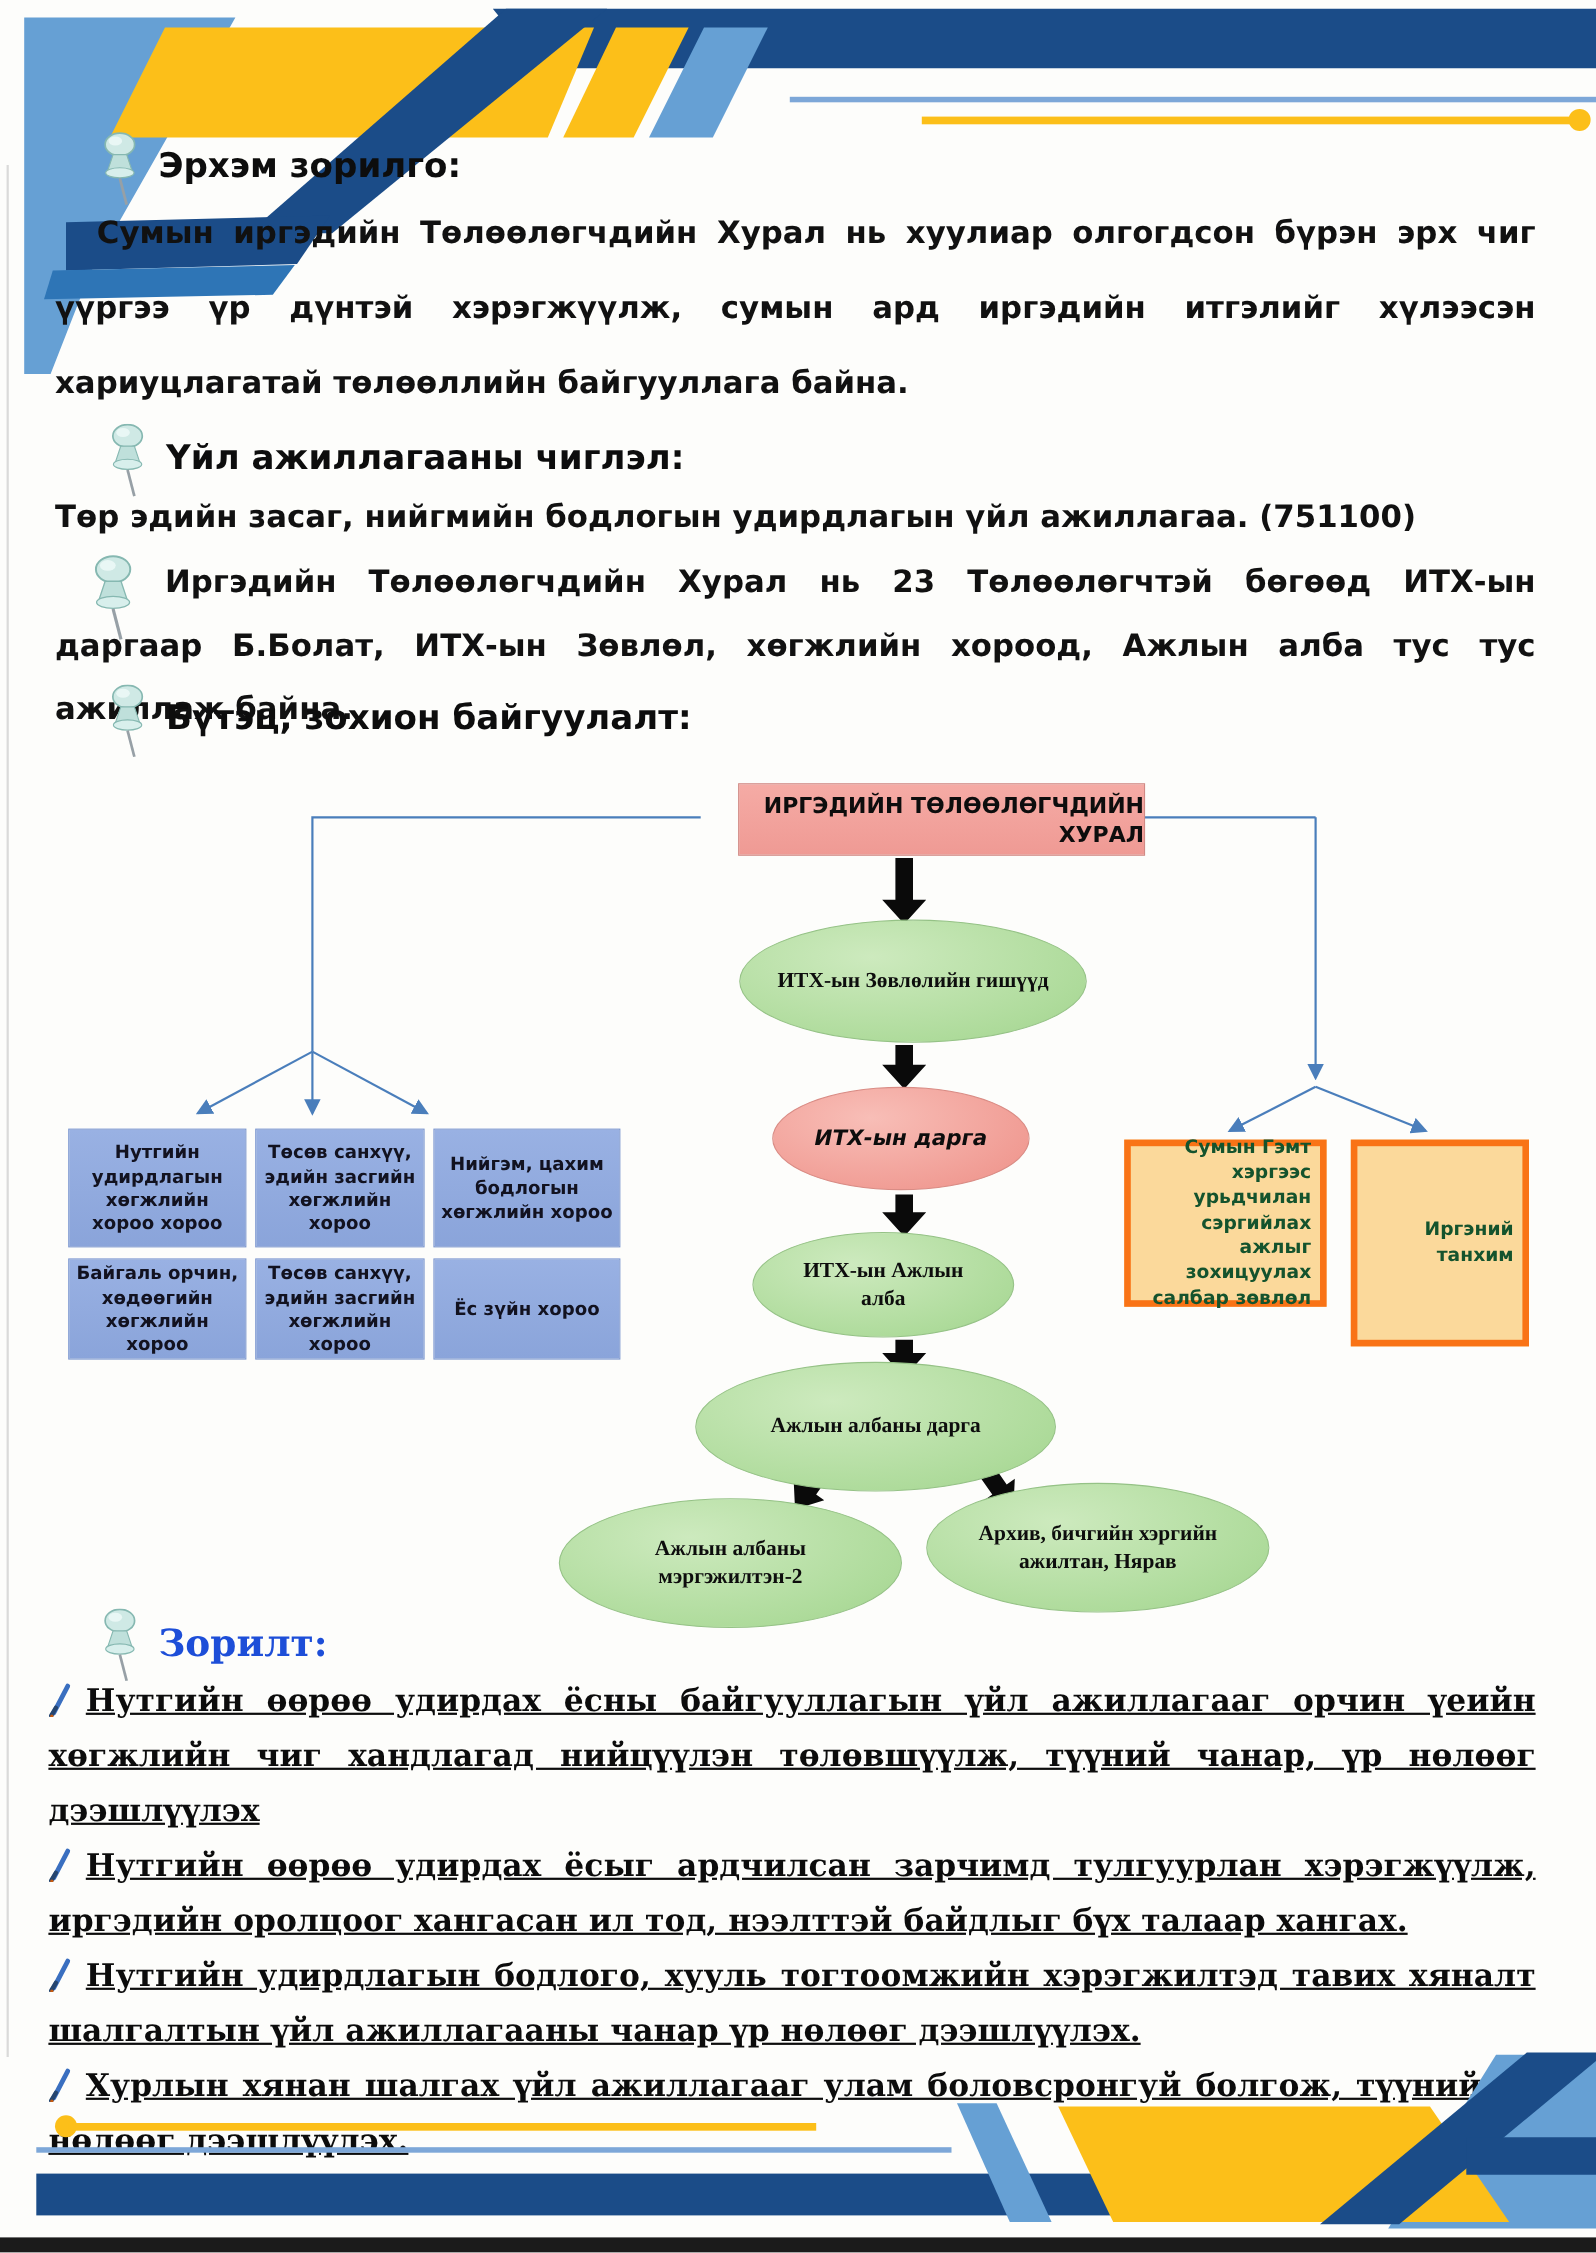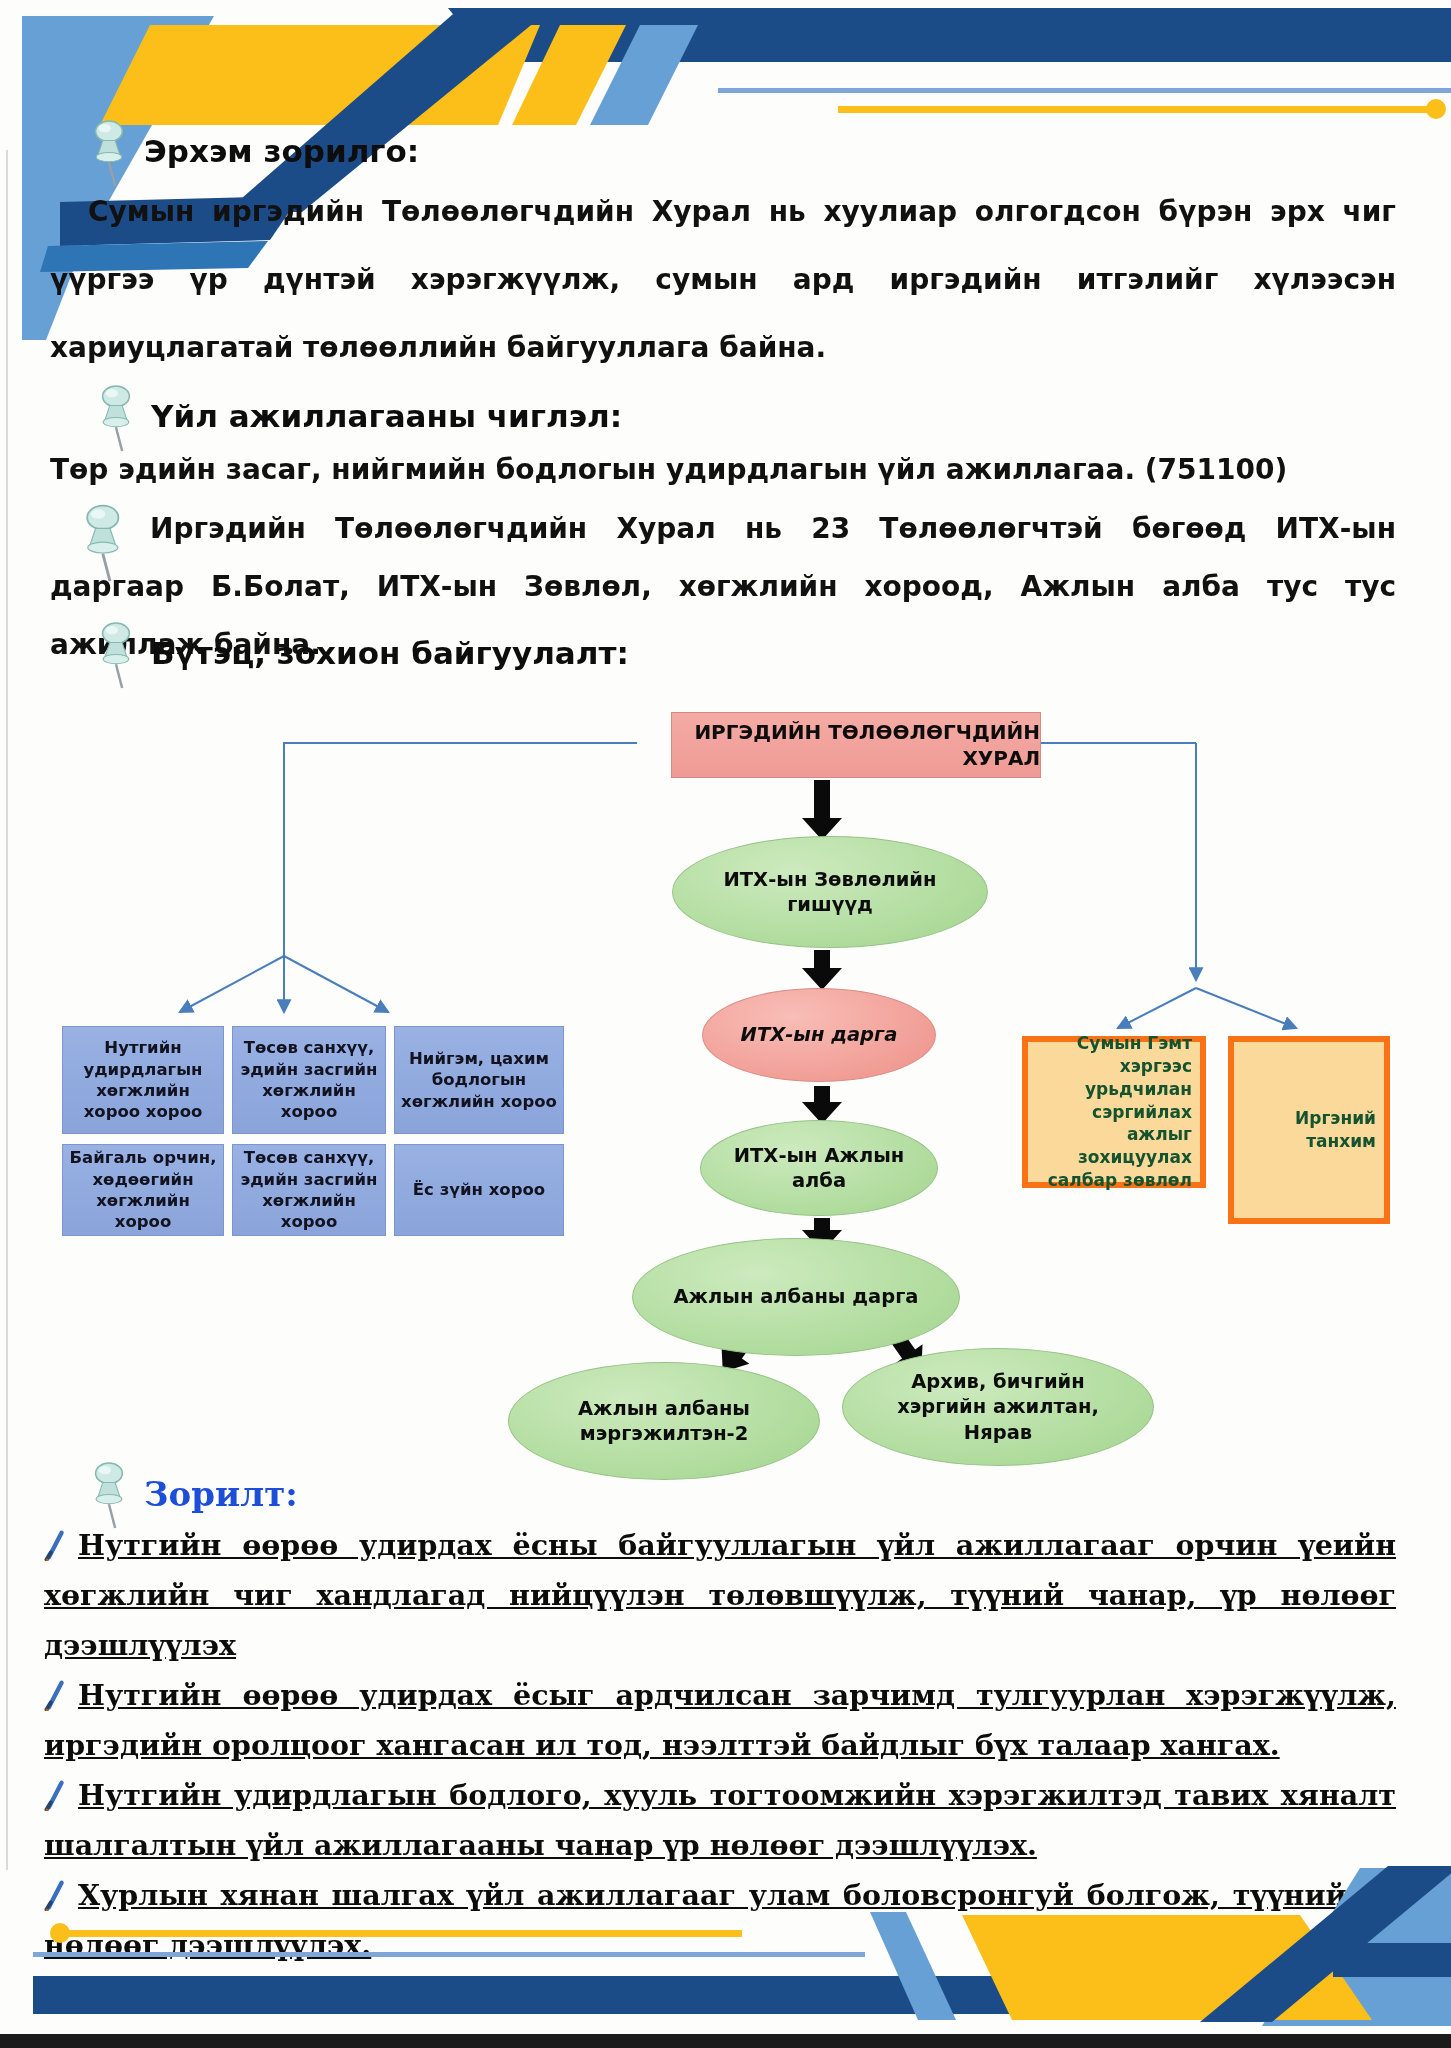--- a/index.html
+++ b/index.html
@@ -16,21 +16,21 @@
           text-align:justify;color:#111;}
   .p-serif{position:absolute;left:44px;width:1352px;font:700 28.5px/50px "DejaVu Serif",serif;
            text-align:justify;color:#0c0c0c;text-decoration:underline;}
   .goal .pen{width:22px;height:32px;display:inline-block;vertical-align:-6px;margin-right:12px;}
   
   .redbox{position:absolute;background:linear-gradient(180deg,#f5aba5,#ef9a94);border:1px solid #d18a85;
           display:flex;align-items:center;justify-content:center;text-align:right;
           font:700 20px/1.3 "DejaVu Sans",sans-serif;color:#0d0d0d;margin-left:34px;}
   .ellipse{position:absolute;border-radius:50%;display:flex;align-items:center;justify-content:center;
            text-align:center;font:700 19.5px/1.3 "DejaVu Sans",sans-serif;color:#0d0d0d;padding:8px 26px;box-sizing:border-box;}
-  .green{background:radial-gradient(ellipse at 38% 30%,#cdeabe,#aedb9b 72%,#a1d28d);border:1px solid #95c286;}
+  .green{background:radial-gradient(ellipse at 38% 30%,#cdeabe,#aedb9b 72%,#a1d28d);border:1px solid #95c286;font-family:Liberation Serif, serif;}
   .pinknode{background:radial-gradient(ellipse at 38% 30%,#f8beb7,#f09a92 78%,#ec8e86);border:1px solid #d98c85;font-style:italic;}
   .bluebox{position:absolute;background:linear-gradient(180deg,#99b1e3,#8aa4da);border:1px solid #7b96cf;
            display:flex;align-items:center;justify-content:center;text-align:center;
            font:700 16.5px/1.3 "DejaVu Sans",sans-serif;color:#121220;padding:6px;box-sizing:border-box;}
   .orangebox{position:absolute;background:#fbd99b;border:6px solid #f97316;
              display:flex;align-items:center;justify-content:center;text-align:right;
              font:700 17px/1.35 "DejaVu Sans",sans-serif;color:#14532d;padding:8px;box-sizing:border-box;}
   .scan-edge{position:absolute;left:6px;top:150px;width:2px;height:1720px;background:#bdbdbd;opacity:.55;}
 </style>
 </head>
@@ -131,21 +131,21 @@
       <polygon points="-8,0 8,0 8,22 17,22 0,44 -17,22 -8,22" fill="#0a0a0a"></polygon>
     </g>
   </svg>
 
   <div class="redbox" style="left:637px;top:712px;width:368px;height:64px">ИРГЭДИЙН ТӨЛӨӨЛӨГЧДИЙН ХУРАЛ</div>
 
   <div class="ellipse green" style="left:672px;top:836px;width:316px;height:112px">ИТХ-ын Зөвлөлийн гишүүд</div>
 
   <div class="ellipse pinknode" style="left:702px;top:988px;width:234px;height:94px">ИТХ-ын дарга</div>
 
-  <div class="ellipse green" style="left:700px;top:1120px;width:238px;height:96px">ИТХ-ын Ажлын алба</div>
+  <div class="ellipse green" style="left:684px;top:1120px;width:238px;height:96px">ИТХ-ын Ажлын алба</div>
 
   <div class="ellipse green" style="left:632px;top:1238px;width:328px;height:118px">Ажлын албаны дарга</div>
 
   <div class="ellipse green" style="left:508px;top:1362px;width:312px;height:118px">Ажлын албаны мэргэжилтэн-2</div>
 
   <div class="ellipse green" style="left:842px;top:1348px;width:312px;height:118px">Архив, бичгийн хэргийн ажилтан, Нярав</div>
 
   <div class="bluebox" style="left:62px;top:1026px;width:162px;height:108px">Нутгийн удирдлагын хөгжлийн хороо хороо</div>
   <div class="bluebox" style="left:232px;top:1026px;width:154px;height:108px">Төсөв санхүү, эдийн засгийн хөгжлийн хороо</div>
   <div class="bluebox" style="left:394px;top:1026px;width:170px;height:108px">Нийгэм, цахим бодлогын хөгжлийн хороо</div>

